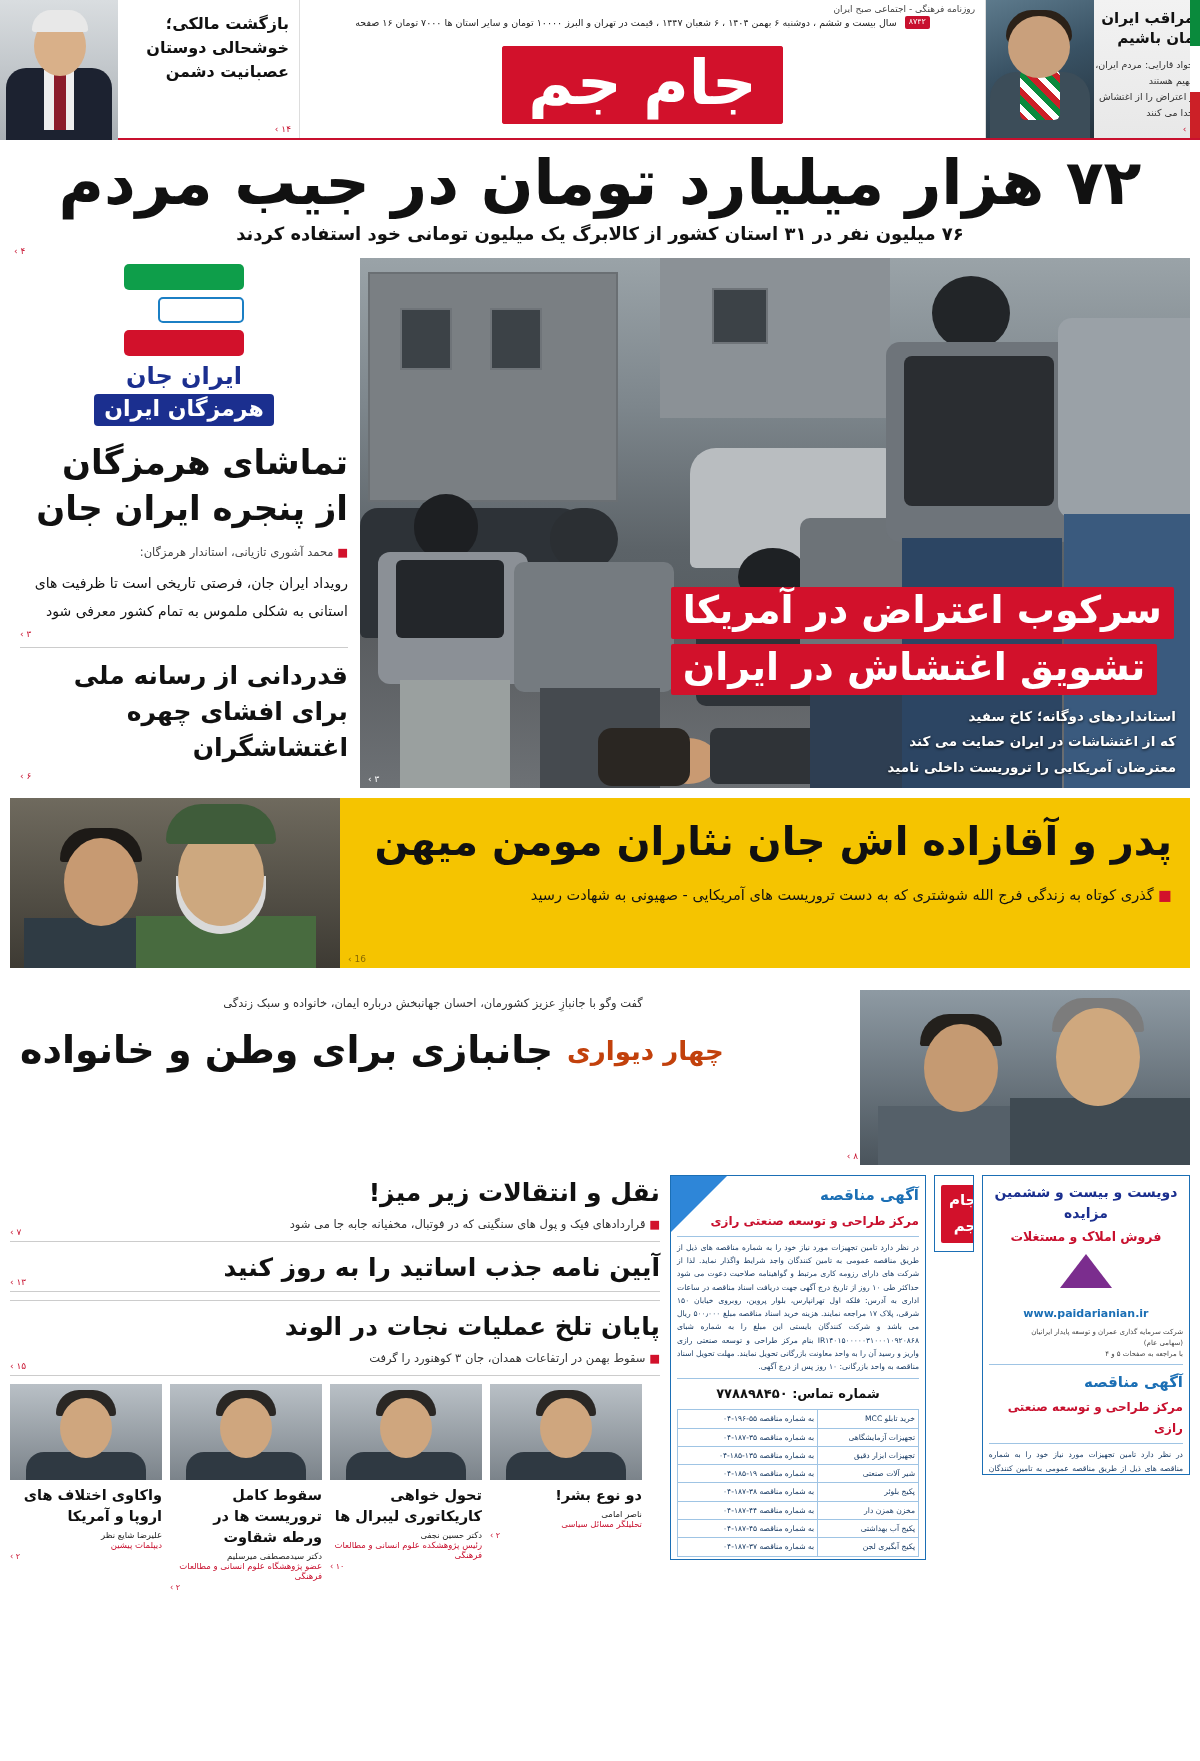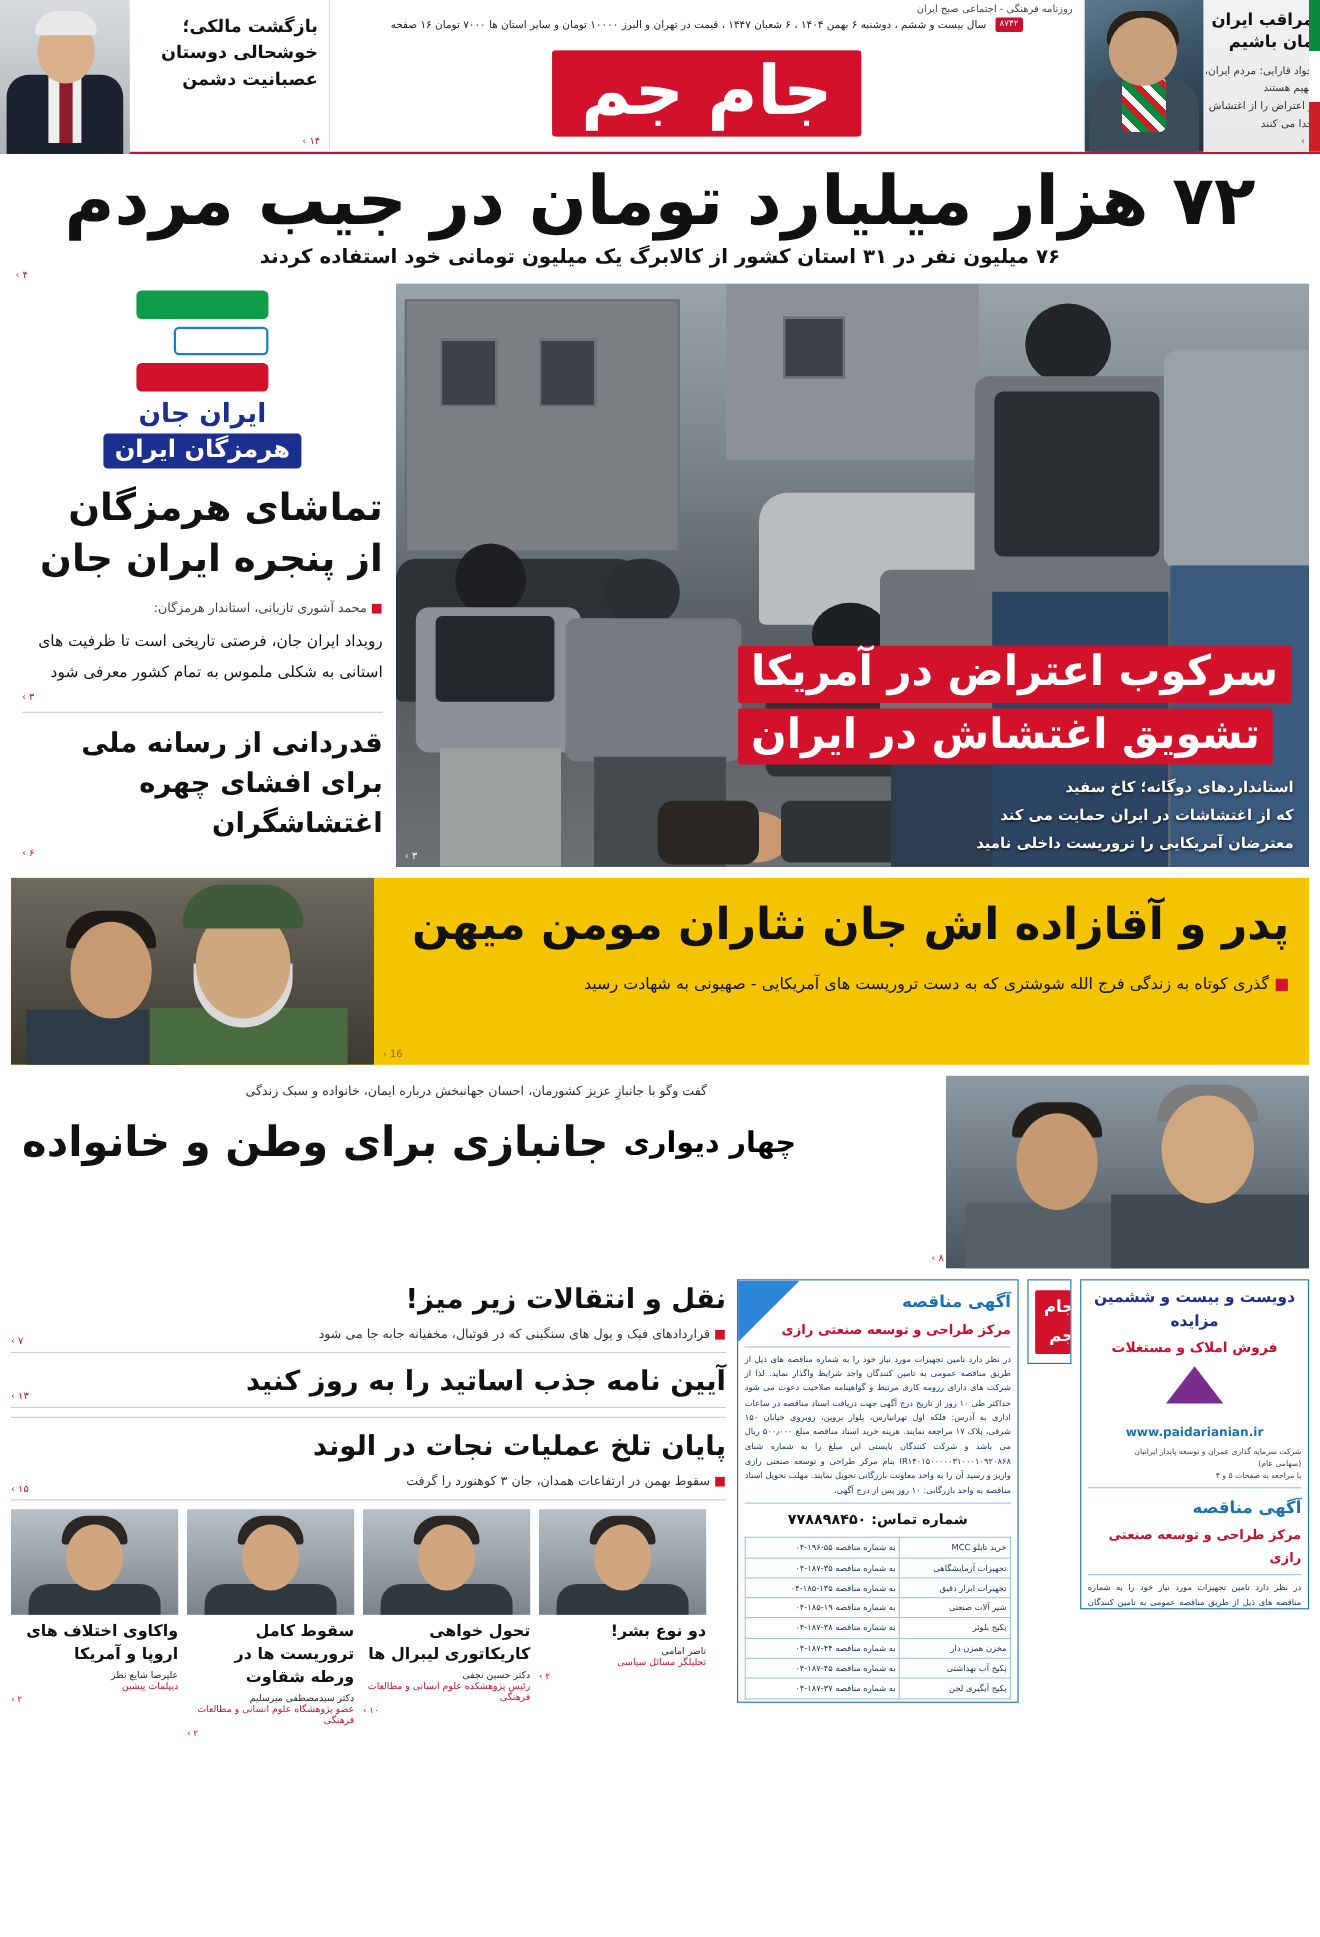--- a/index.html
+++ b/index.html
@@ -180,37 +180,37 @@
     position:absolute; right:322px; top:0; width:0; height:0;
     border-top:85px solid transparent; border-bottom:85px solid transparent; border-right:48px solid #f5c400;
   }
   .banner .txt { flex:1; text-align:right; padding:18px 18px 0 20px; position:relative; }
   .banner h2 { font-size:40px; font-weight:bold; line-height:1.25; }
   .banner .deck { font-size:14.5px; margin-top:16px; line-height:1.8; }
   .banner .deck .bullet { color:#d2112b; }
   .banner .pg { position:absolute; left:8px; bottom:4px; font-size:9px; color:#8a6a00; }
 
   
-  .strip { display:flex; flex-direction:row; margin:10px 10px 0 10px; }
+  .strip { display:flex; flex-direction:row; margin:22px 10px 0 10px; }
   .strip .pic {
     width: 330px; height:175px; position:relative; overflow:hidden;
     background: linear-gradient(180deg,#8e9aa3,#4a545c);
   }
   .strip .pic .f1 { position:absolute; left:196px; top:18px; width:84px; height:98px; border-radius:42px/49px; background:#cfa87e;}
   .strip .pic .f1h { position:absolute; left:192px; top:8px; width:92px; height:34px; border-radius:46px 46px 4px 4px; background:#7c7c7c;}
   .strip .pic .f1b { position:absolute; left:150px; top:108px; width:180px; height:70px; background:#3f4a52;}
   .strip .pic .f2 { position:absolute; left:64px; top:34px; width:74px; height:88px; border-radius:37px/44px; background:#c59a72;}
   .strip .pic .f2h { position:absolute; left:60px; top:24px; width:82px; height:32px; border-radius:41px 41px 4px 4px; background:#23201c;}
   .strip .pic .f2b { position:absolute; left:18px; top:116px; width:140px; height:62px; background:#556069;}
   .strip .txt { flex:1; text-align:right; padding:6px 14px 0 10px; position:relative; }
   .strip .dline { font-size:11.5px; color:#333; text-align:center; }
   .strip .hl-row { display:flex; flex-direction:row-reverse; align-items:center; gap:14px; margin-top:16px; }
   .strip h2 { font-size:38px; font-weight:bold; line-height:1.3; }
   .strip .badge {
-    color:#000000; font-size:26px; font-weight:bold; letter-spacing:-1px; white-space:nowrap;
+    color:#c2410c; font-size:26px; font-weight:bold; letter-spacing:-1px; white-space:nowrap;
   }
   .strip .pg { position:absolute; right:2px; bottom:4px; font-size:9px; color:#c8102e; }
 
   
   .bottom { display:flex; flex-direction:row; margin:10px 10px 0 10px; gap:10px; }
   .ads { width: 520px; display:flex; flex-direction:row-reverse; gap:8px; }
   .ad {
     border:1px solid #1b6fb5; background:#fff; position:relative; overflow:hidden;
     font-size:7.6px; line-height:1.75; text-align:justify; color:#173a63;
   }

